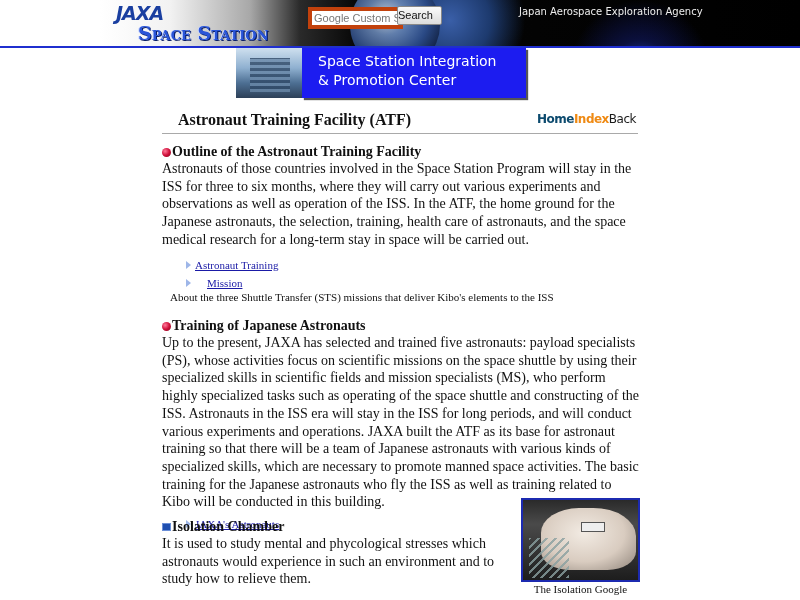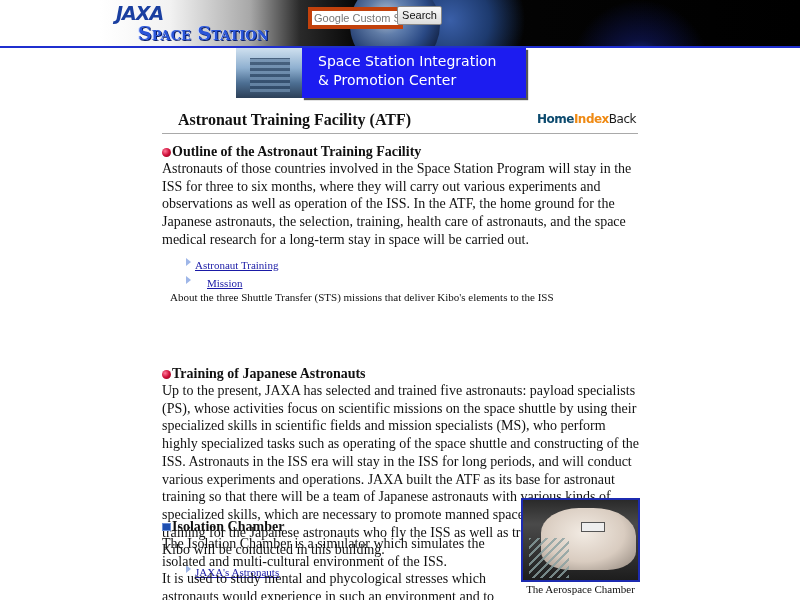--- a/index.html
+++ b/index.html
@@ -27,21 +27,21 @@
   .jaxa-logo { position: absolute; left: 116px; top: 2px; font-family: "DejaVu Sans", sans-serif;
     font-style: italic; font-weight: bold; font-size: 19px; color: #1a3fa0; letter-spacing: -1px; }
   .space-station-logo { position: absolute; left: 138px; top: 22px; font-family: "DejaVu Serif", serif;
     font-weight: bold; font-size: 19px; color: #2a55d8; letter-spacing: 0px;
     text-shadow: 1px 1px 0 #0a1e66, -1px 0 0 #c9d6ff; font-variant: small-caps; }
   .search-input { position: absolute; left: 308px; top: 7px; width: 83px; height: 14px; border: 4px solid #c2410c;
     background: #fff; font-family: "Liberation Sans", sans-serif; font-size: 11px; color: #777;
     padding: 0 2px; line-height: 14px; overflow: hidden; white-space: nowrap; }
   .search-button { position: absolute; left: 397px; top: 6px; width: 43px; height: 17px; border: 1px solid #888;
     background: linear-gradient(#fafafa, #dcdcdc); font-family: "Liberation Sans", sans-serif; font-size: 11px;
-    color: #111; text-align: center; line-height: 17px; border-radius: 2px; cursor: pointer; }
+    color: #111; text-align: left; line-height: 17px; border-radius: 2px; cursor: pointer; }
   .agency-name { position: absolute; left: 519px; top: 6px; font-family: "DejaVu Sans", sans-serif;
     font-size: 10px; color: #eee; white-space: nowrap; }
   .header-rule { position: absolute; left: 0; top: 46px; width: 800px; height: 2px; background: #1f2fcf; }
 
   
   .center-banner { position: absolute; left: 236px; top: 48px; width: 292px; height: 52px; }
   .center-photo { position: absolute; left: 0; top: 0; width: 66px; height: 50px;
     background: linear-gradient(180deg, #cfe0ef 0, #8fb0d0 40%, #4d6f93 70%, #2d4058 100%); }
   .center-photo::after { content: ""; position: absolute; left: 14px; top: 10px; width: 40px; height: 34px;
     background: repeating-linear-gradient(0deg, #6a88a8 0 3px, #2f4866 3px 6px); opacity: 0.8; }
@@ -62,30 +62,30 @@
   .nav-index { color: #ef8a14; }
   .nav-back { color: #1a1a1a; font-weight: normal; margin-top: 8px; }
   .title-rule { position: absolute; left: 0; top: 28px; width: 476px; height: 1px; background: #a9a9a9; }
 
   .section-title { font-weight: bold; font-size: 14px; line-height: 16px; display: flex; align-items: center; }
   .bullet-red { display: inline-block; width: 9px; height: 9px; border-radius: 50%; margin-right: 1px;
     background: radial-gradient(circle at 35% 35%, #ff7a9a 0, #d0103a 50%, #7a0018 100%); }
   .bullet-blue { display: inline-block; width: 9px; height: 8px; margin-right: 1px; background: #1f4fb0;
     border: 1px solid #6b8fd8; box-sizing: border-box; }
   .body-text { font-size: 14px; line-height: 17.7px; margin: 0; }
-  .link-item { font-size: 11px; line-height: 14px; display: flex; margin-left: 8px; padding-left: 16px; }
+  .link-item { font-size: 11px; line-height: 14px; display: flex; align-items: center; margin-left: 8px; padding-left: 16px; }
   .link-item a { color: #1a1aa6; text-decoration: underline; cursor: pointer; }
   .arrow-icon { display: inline-block; width: 0; height: 0; border-top: 4px solid transparent;
     border-bottom: 4px solid transparent; border-left: 5px solid #9eb6e8; margin-right: 4px; }
   .link-desc { font-size: 11px; line-height: 14px; margin-left: 8px; }
 
   .sec1 { position: absolute; left: 162px; top: 144px; width: 480px; }
   .sec1 .links { margin-top: 9px; }
   .sec1 .link-item.second { margin-top: 4px; gap: 12px; }
-  .sec2 { position: absolute; left: 162px; top: 318px; width: 480px; margin-top: 48px; }
+  .sec2 { position: absolute; left: 162px; top: 318px; width: 480px; }
   .sec2 .links { margin-top: 6px; }
   .sec3 { position: absolute; left: 162px; top: 519px; width: 355px; }
 
   .figure { position: absolute; left: 521px; top: 498px; width: 119px; }
   .figure-img { width: 115px; height: 80px; border: 2px solid #1c2ab0; position: relative; overflow: hidden;
     background: linear-gradient(180deg, #2a2a2a 0, #4a4a4a 30%, #1d1d1d 100%); }
   .chamber { position: absolute; left: 18px; top: 8px; width: 95px; height: 62px; border-radius: 40% 45% 30% 30%;
     background: radial-gradient(ellipse at 45% 40%, #f2ebe3 0, #d9ccc0 55%, #8f847a 100%); }
   .stairs { position: absolute; left: 6px; top: 38px; width: 40px; height: 40px;
     background: repeating-linear-gradient(135deg, #8aa0a0 0 2px, transparent 2px 6px); opacity: 0.8; }
@@ -97,20 +97,21 @@
 
 <div class="header">
   <div class="header-img">
     <div class="earth"></div>
     <div class="stars"></div>
   </div>
   <div class="jaxa-logo">JAXA</div>
   <div class="space-station-logo">Space Station</div>
   <div class="search-input" title="Google Custom Search">Google Custom S</div>
   <div class="search-button">Search</div>
+  <div class="agency-name">Japan Aerospace Exploration Agency</div>
   <div class="header-rule"></div>
 </div>
 
 <div class="center-banner">
   <div class="center-photo"></div>
   <div class="center-blue">
     <div class="center-line l1">Space Station Integration</div>
     <div class="center-line l2">&amp; Promotion Center</div>
   </div>
 </div>
@@ -156,24 +157,23 @@
       <a>JAXA's Astronauts</a>
     </div>
   </div>
 </div>
 
 <div class="sec3">
   <div class="section-title">
     <span class="bullet-blue"></span>
     <span>Isolation Chamber</span>
   </div>
-  <p class="body-text">The Isolation Chamber is a simulator which simulates the isolated and multi-cultural environment of the ISS.</p>
   <p class="body-text">It is used to study mental and phycological stresses which astronauts would experience in such an environment and to study how to relieve them.</p>
 </div>
 
 <div class="figure">
   <div class="figure-img">
     <div class="chamber"></div>
     <div class="sign"></div>
     <div class="stairs"></div>
   </div>
-  <div class="figure-caption">The Aerospace Chamber</div>
+  <div class="figure-caption">The Isolation Google</div>
 </div>
 
 </body></html>

